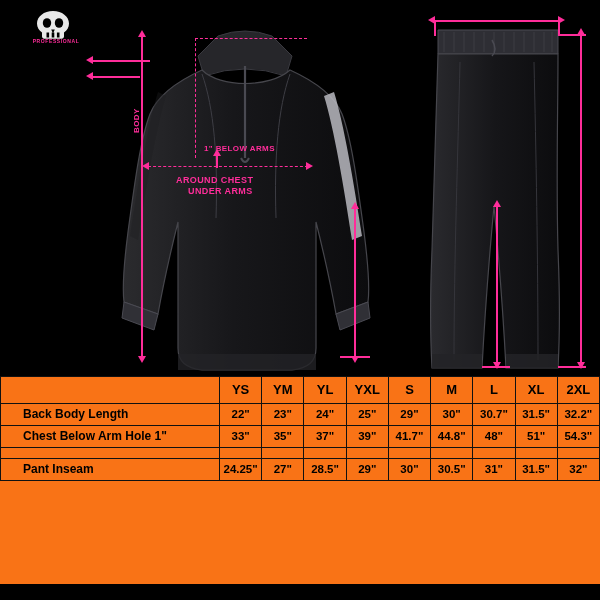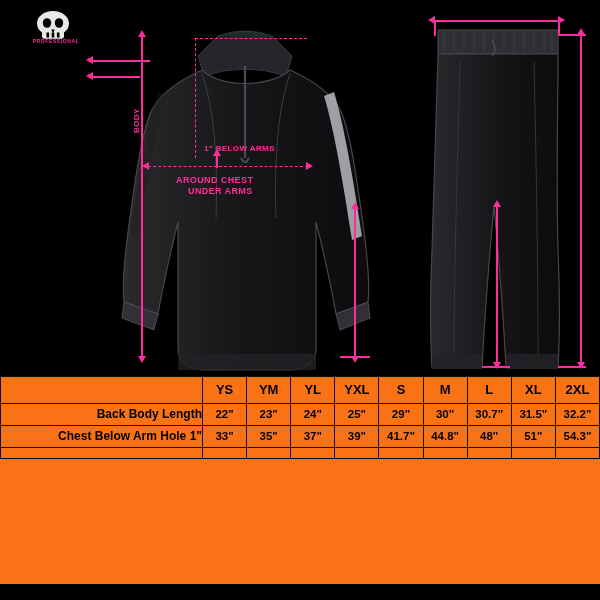--- a/index.html
+++ b/index.html
@@ -126,22 +126,22 @@
   }
   table.size-table td, table.size-table th {
     border: 1px solid #111;
     text-align: center;
     font-weight: bold;
     padding: 0;
     height: 21px;
     line-height: 21px;
   }
   table.size-table th.rowhead, table.size-table td.rowhead {
-    text-align: right;
-    padding-left: 5px;
+    text-align: left;
+    padding-left: 22px;
     width: 196px;
     font-size: 12px;
   }
   table.size-table thead th {
     font-size: 13px;
     height: 26px;
     line-height: 26px;
   }
   table.size-table thead th.rowhead { border-left: 1px solid #111; }
   tr.spacer td {
@@ -373,17 +373,29 @@
           <td></td>
           <td></td>
           <td></td>
           <td></td>
           <td></td>
           <td></td>
           <td></td>
           <td></td>
           <td></td>
         </tr>
+        <tr>
+          <td class="rowhead">Pant Inseam</td>
+          <td>24.25"</td>
+          <td>27"</td>
+          <td>28.5"</td>
+          <td>29"</td>
+          <td>30"</td>
+          <td>30.5"</td>
+          <td>31"</td>
+          <td>31.5"</td>
+          <td>32"</td>
+        </tr>
       </tbody>
     </table>
   </div>
 
 </div>
 
 </body></html>

